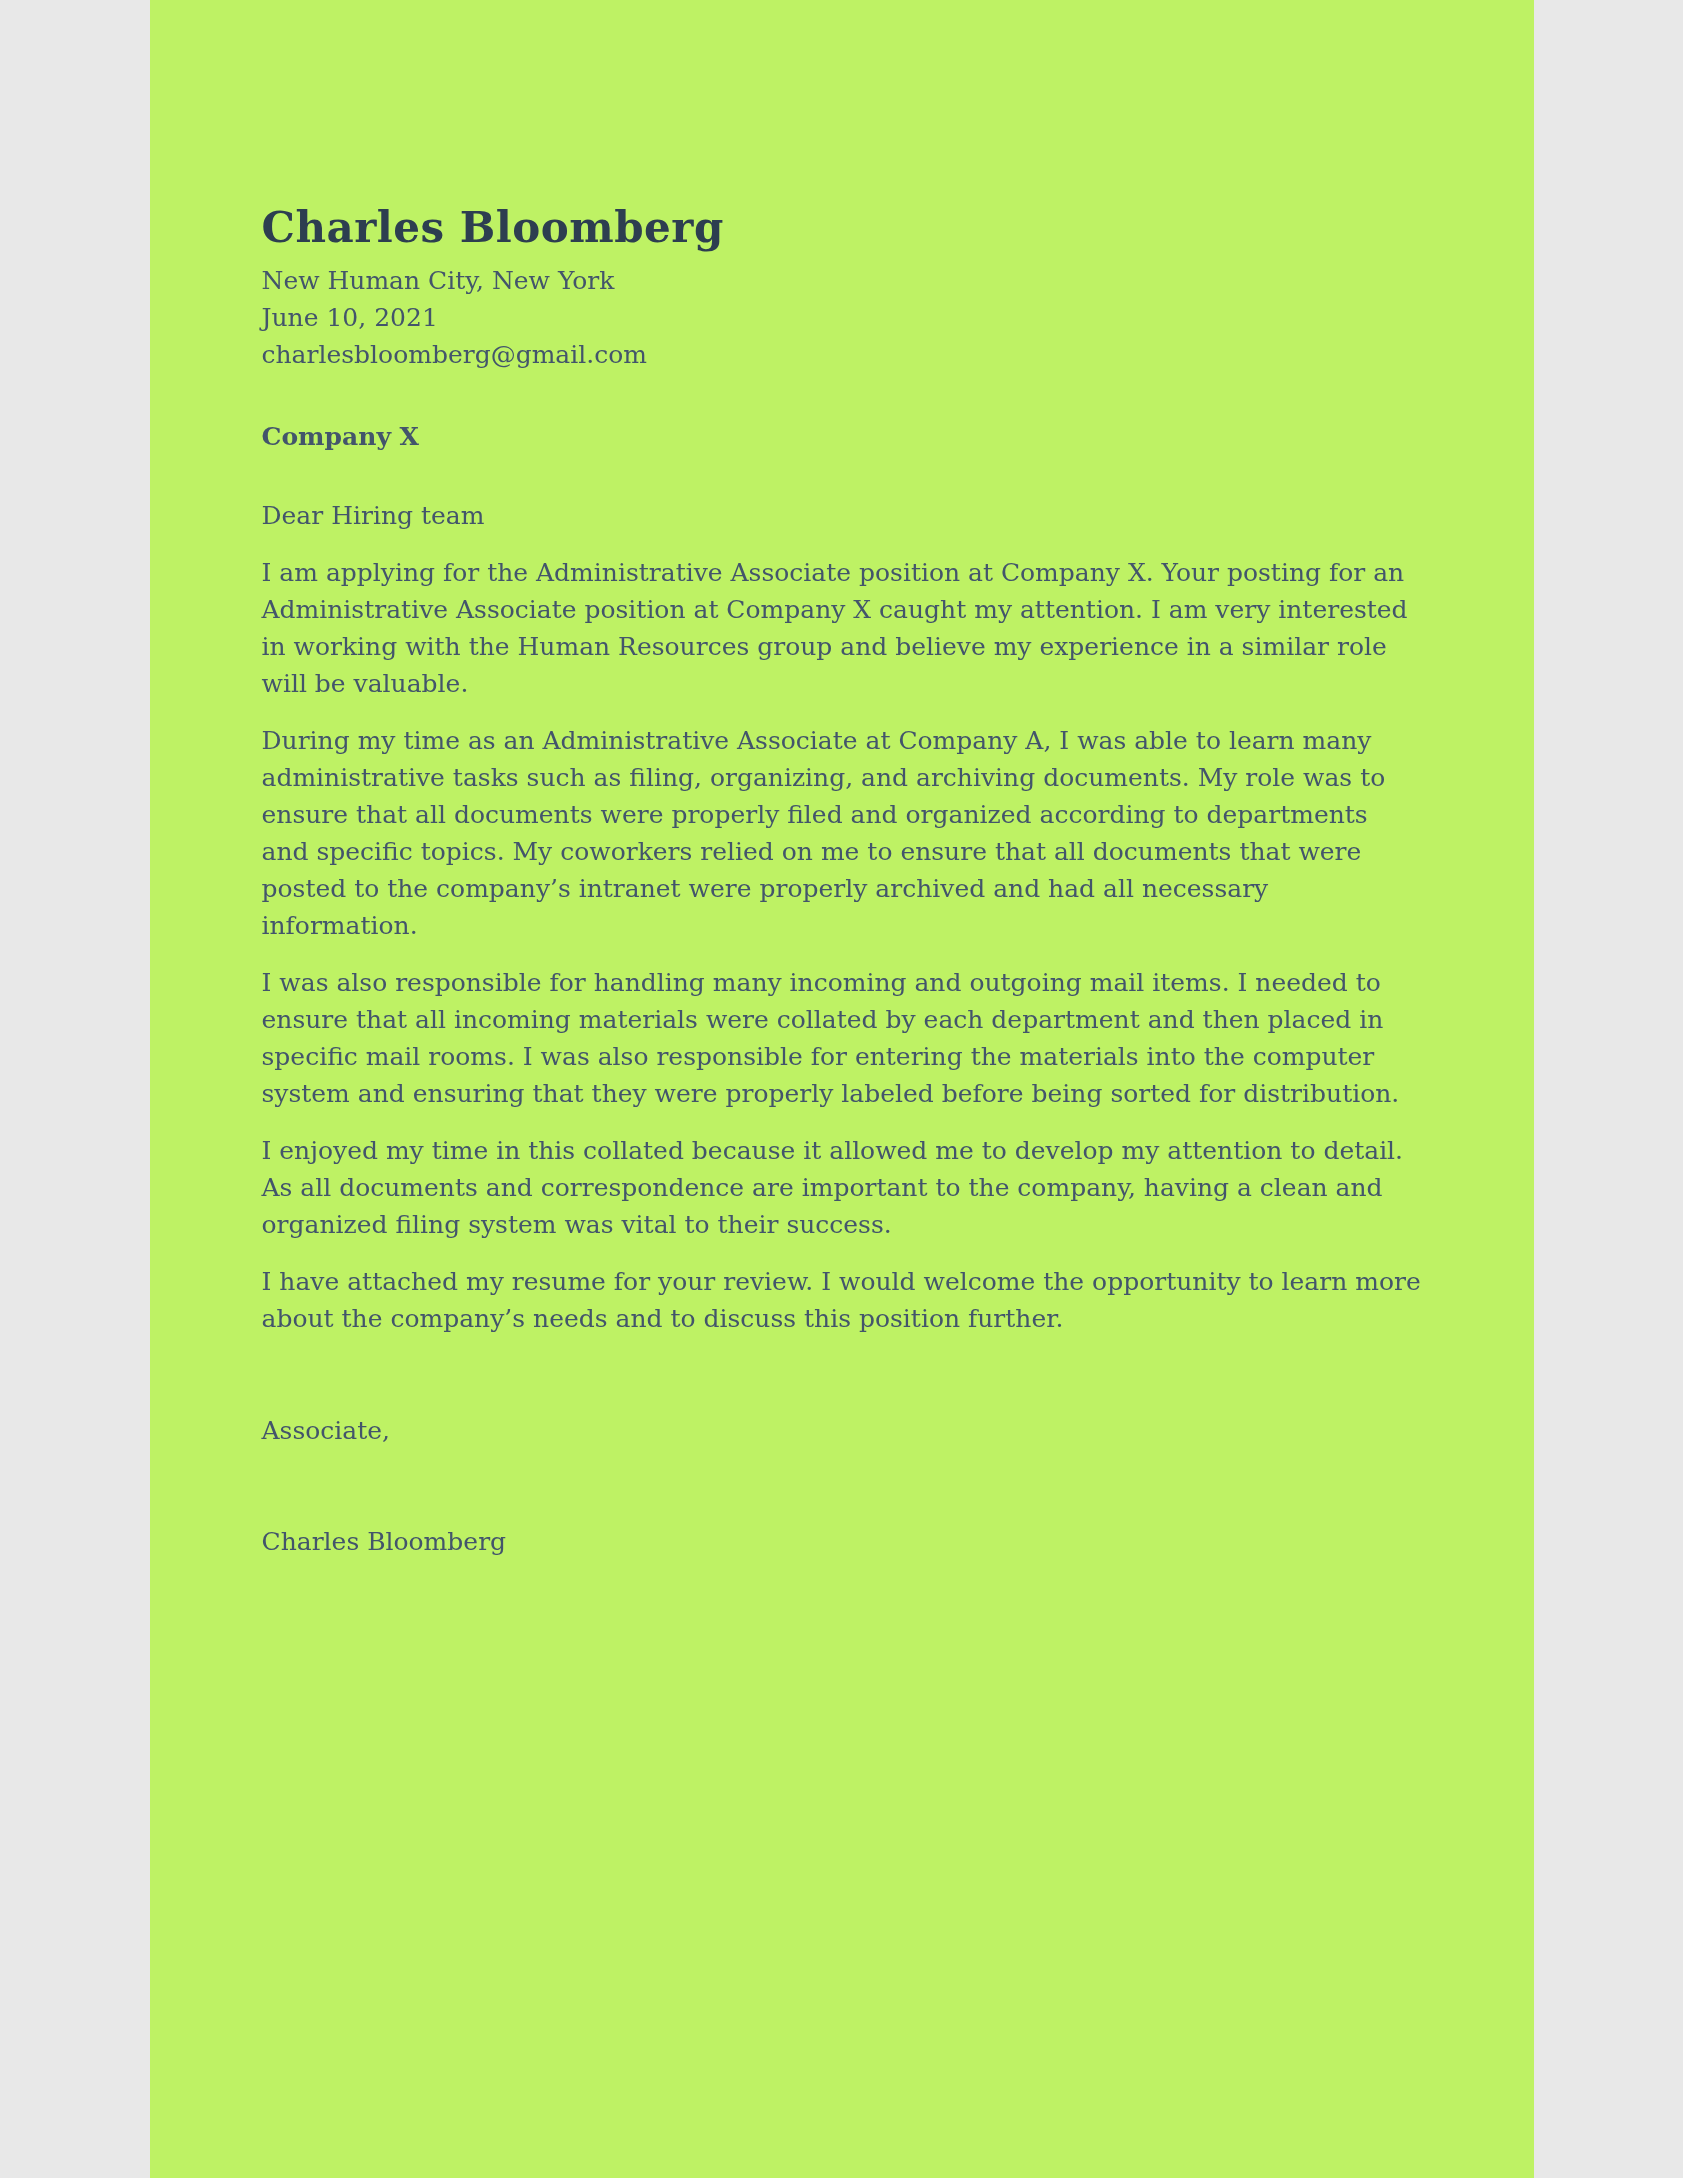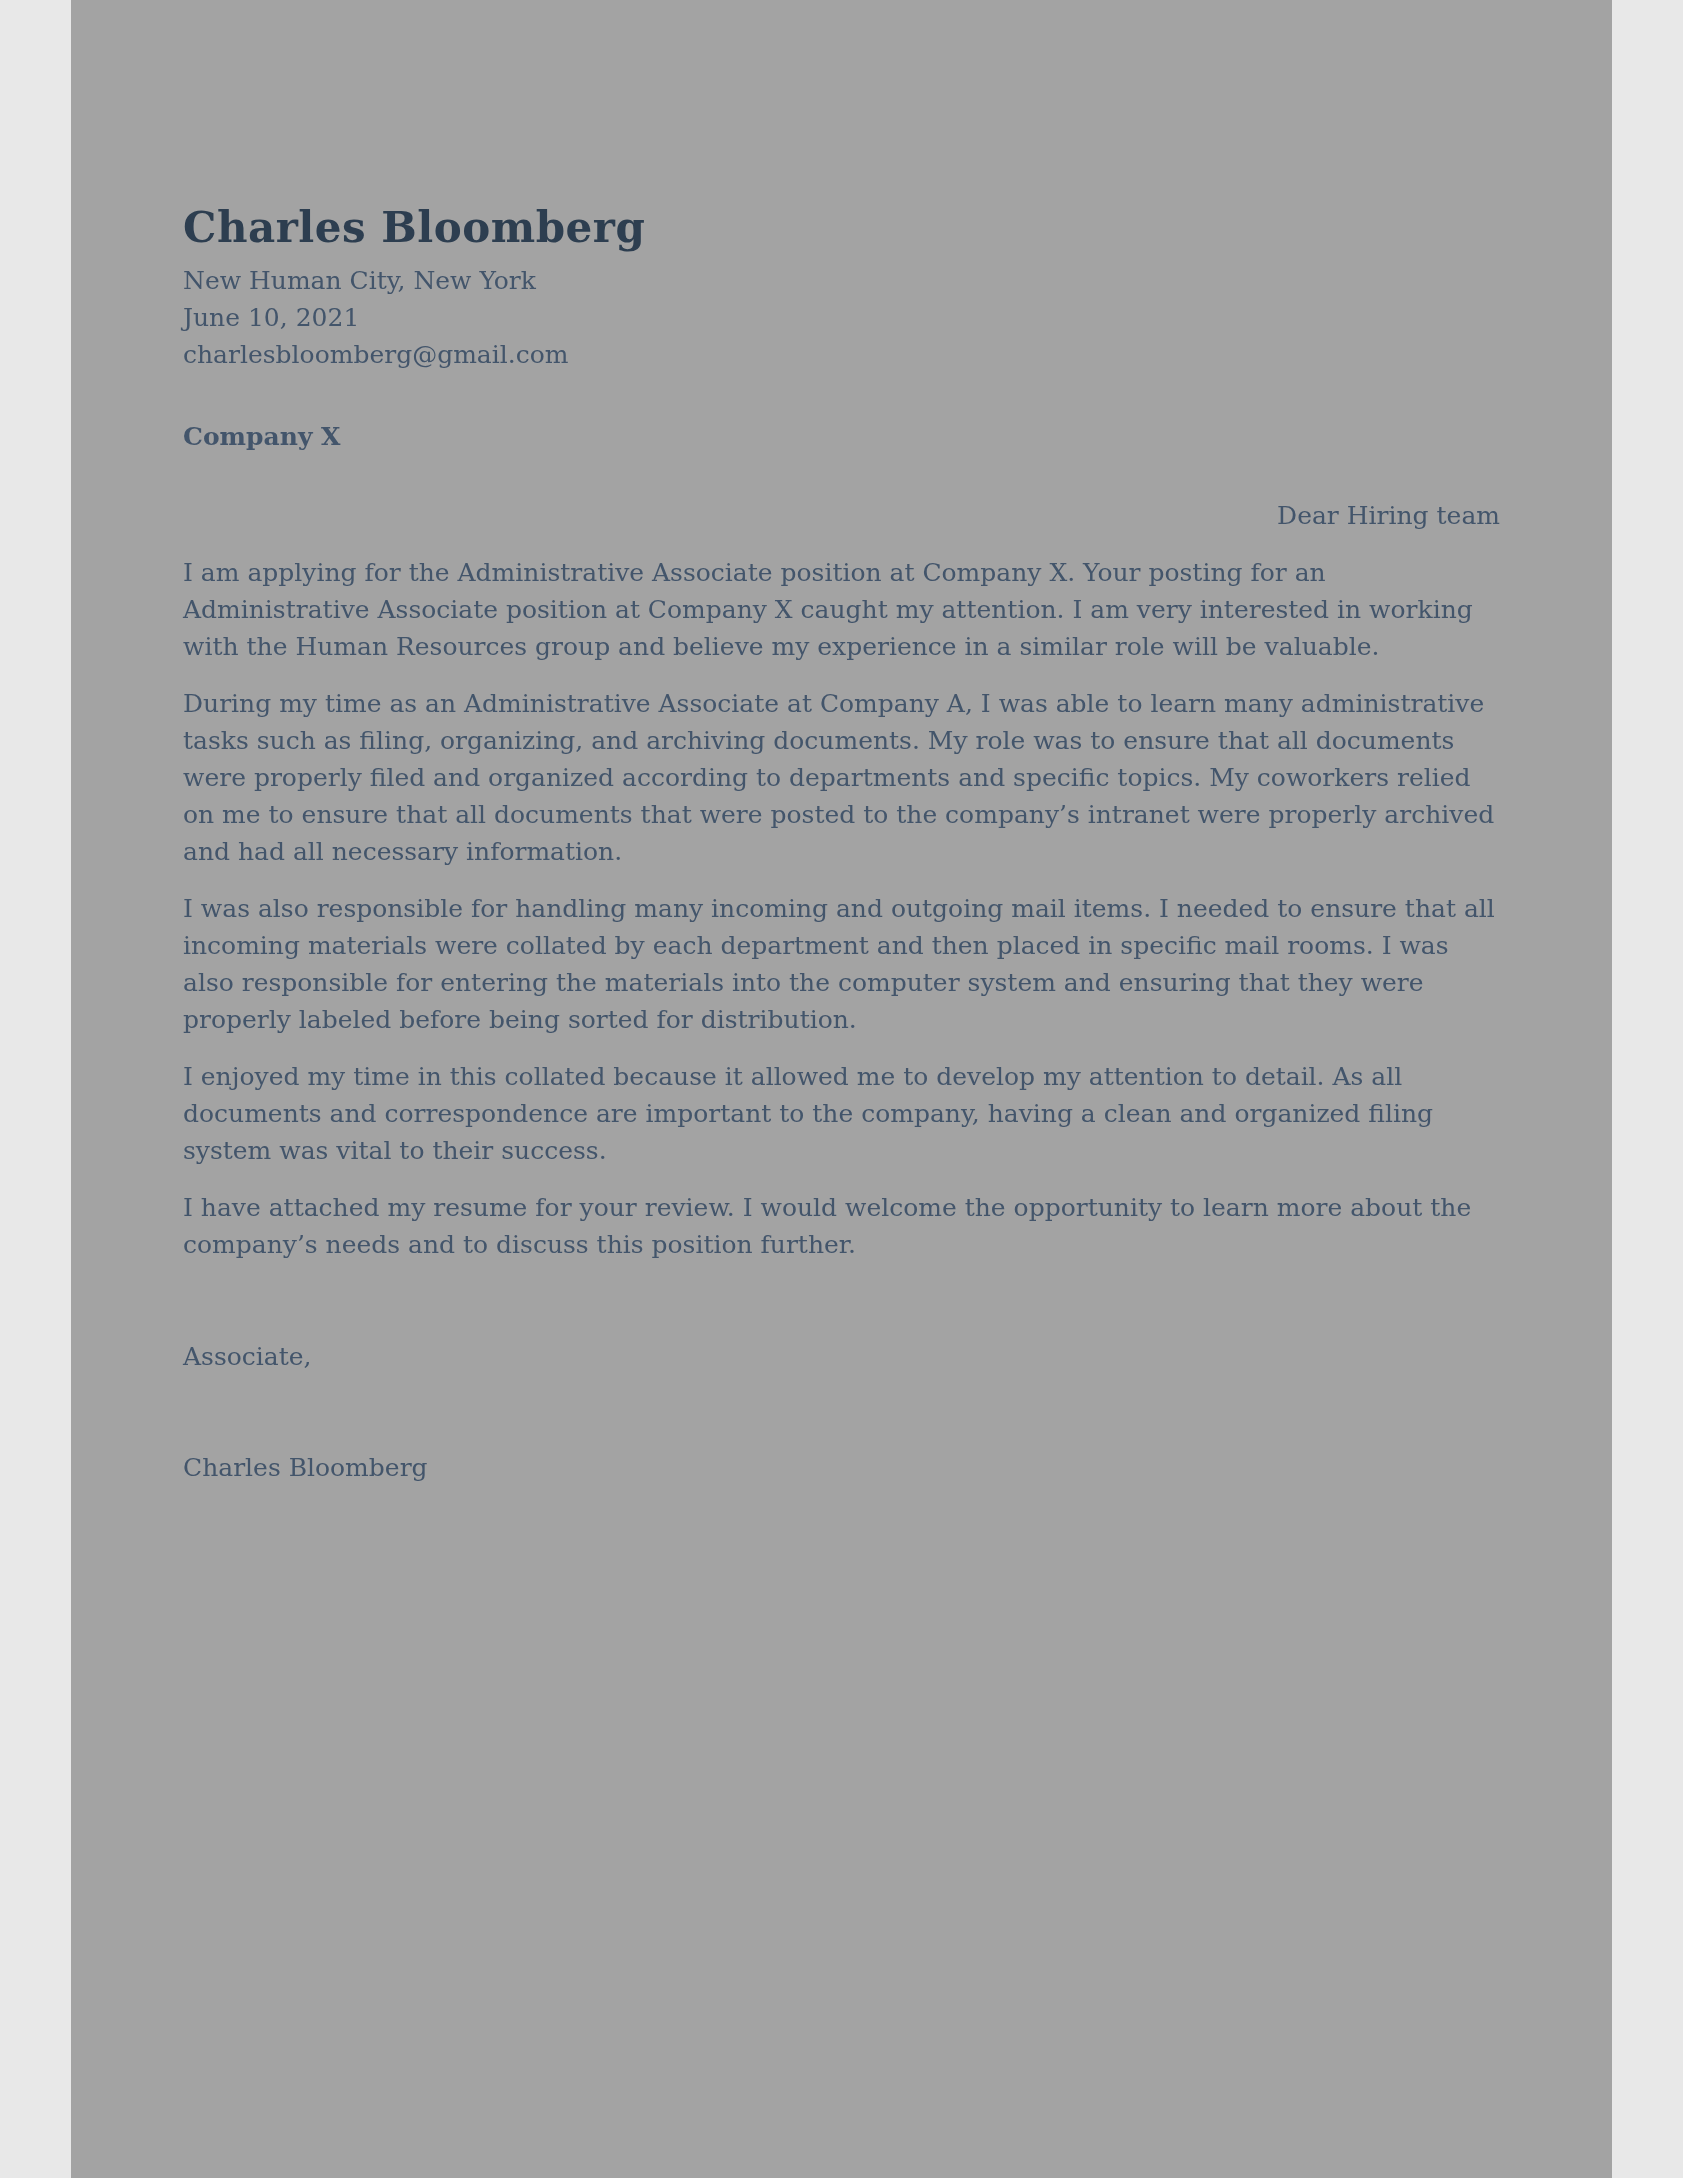--- a/index.html
+++ b/index.html
@@ -1,22 +1,22 @@
 <!DOCTYPE html>
 <html><head>
 <meta charset="utf-8">
 <style>
   * { margin: 0; padding: 0; box-sizing: border-box; }
   html, body { background: #e8e8e8; }
   .page {
     position: relative;
-    width: 1541px;
+    width: 1384px;
     height: 2178px;
     margin: 0 auto;
-    background: #a3a3a3;
+    background: #bef264;
     overflow: hidden;
     font-family: "DejaVu Serif", "Liberation Serif", serif;
   }
   .content {
     position: absolute;
     top: 0; left: 0; right: 0; bottom: 0;
     padding: 204px 112px 0 112px;
     color: #43556b;
     font-size: 25px;
     line-height: 37px;
@@ -25,21 +25,21 @@
     font-family: "DejaVu Serif", "Liberation Serif", serif;
     font-size: 42px;
     line-height: 48px;
     font-weight: 700;
     color: #2d3e50;
     letter-spacing: 0.5px;
     margin: 0 0 10px 0;
   }
   .contact-line { line-height: 37px; }
   .recipient  { margin-top: 45px; font-weight: bold; }
-  .salutation { margin-top: 42px; text-align: right; }
+  .salutation { margin-top: 42px; }
   .para       { margin-top: 20px; }
   .closing    { margin-top: 75px; }
   .signature  { margin-top: 74px; }
 </style>
 </head>
 <body>
 
 <div class="page">
   <div class="content">
 

